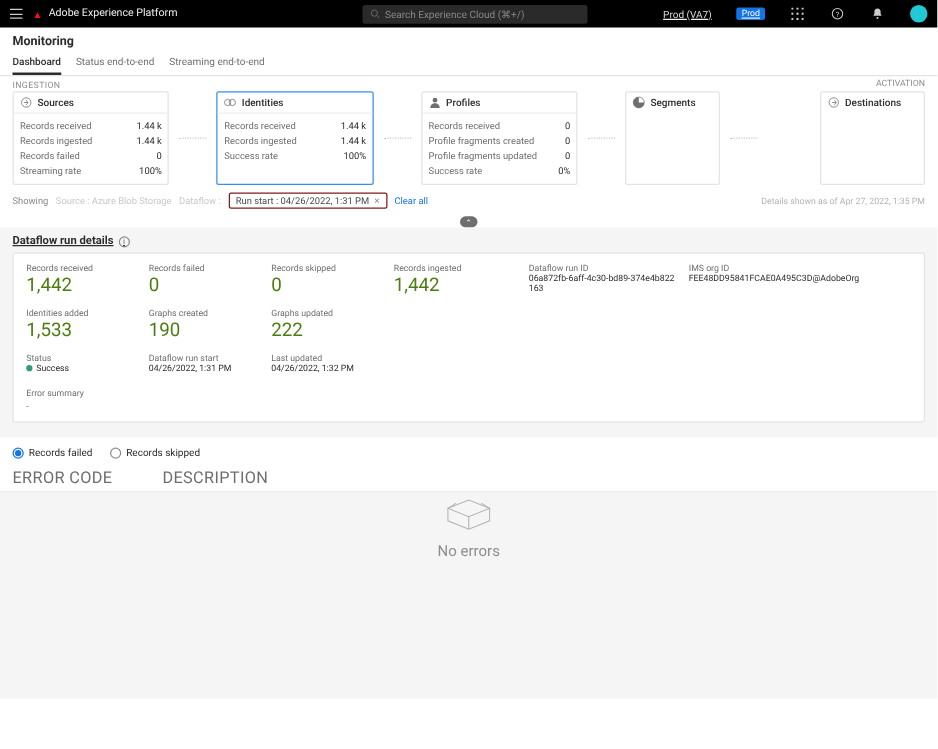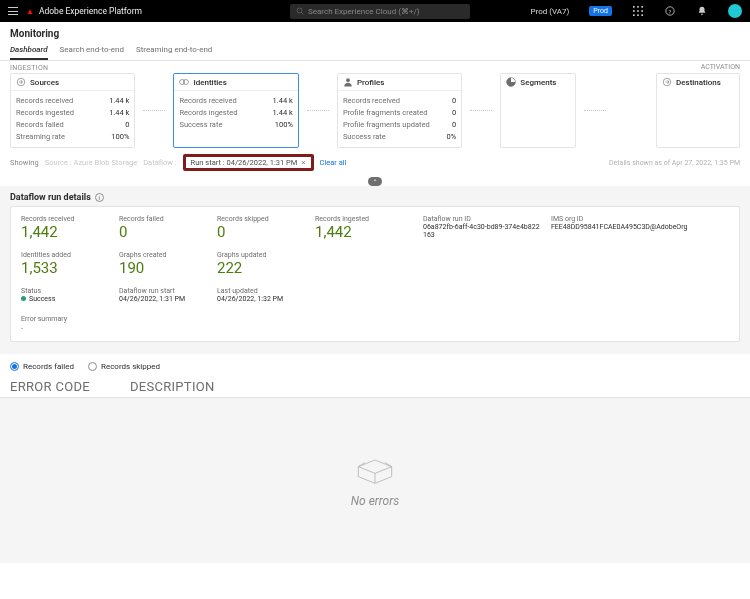--- a/index.html
+++ b/index.html
@@ -4,68 +4,68 @@
 <style>
   * { box-sizing: border-box; margin: 0; padding: 0; }
   body { font-family: -apple-system, "Segoe UI", Roboto, Arial, sans-serif; font-size: 9px; color: #2c2c2c; background: #fff; width: 750px; }
   .topbar { background: #000; height: 22px; display: flex; align-items: center; padding: 0 8px; color: #f0f0f0; }
   .hamburger { width: 10px; height: 8px; display: flex; flex-direction: column; justify-content: space-between; margin-right: 8px; cursor: pointer; }
   .hamburger span { height: 1px; background: #ccc; display: block; }
   .brand-icon { color: #fa0f00; font-size: 8px; margin-right: 5px; }
   .brand { font-size: 8.5px; color: #eee; }
   .searchbox { background: #2a2a2a; height: 15px; width: 180px; border-radius: 2px; margin: 0 auto; display: flex; align-items: center; padding: 0 6px; color: #888; font-size: 8px; position: absolute; left: 290px; }
   .searchbox svg { width: 8px; height: 8px; margin-right: 4px; }
-  .top-right { margin-left: auto; display: flex; align-items: center; gap: 20px; }
+  .top-right { margin-left: auto; display: flex; align-items: center; gap: 20px; text-decoration: underline; }
   .badge { background: #1473e6; color: #fff; font-size: 7px; padding: 1px 4px; border-radius: 2px; }
   .env-label { font-size: 8px; color: #ddd; }
   .top-icon { width: 12px; height: 12px; display: inline-flex; align-items: center; justify-content: center; color: #ccc; cursor: pointer; }
   .avatar { width: 14px; height: 14px; background: #20c9d4; border-radius: 50%; }
   .page-head { padding: 6px 10px 0 10px; }
   .page-head h1 { font-size: 10px; font-weight: 700; }
   .tabs { display: flex; gap: 12px; border-bottom: 1px solid #e4e4e4; margin-top: 2px; padding: 0 10px; }
   .tab { font-size: 8px; color: #707070; padding: 4px 0; cursor: pointer; }
-  .tab.active { color: #2c2c2c; border-bottom: 2px solid #2c2c2c; font-weight: 500; font-style: italic; }
+  .tab.active { color: #2c2c2c; border-bottom: 2px solid #2c2c2c; font-weight: 500; }
   .section-label { font-size: 7px; color: #8e8e8e; letter-spacing: .3px; padding: 3px 10px 0 10px; }
   .activation-label { text-align: right; font-size: 7px; color: #8e8e8e; padding-right: 10px; margin-top: -9px; }
   .cards-row { display: flex; align-items: stretch; padding: 0 10px; margin-top: 2px; gap: 8px; }
   .card { border: 1px solid #e4e4e4; border-radius: 2px; background: #fff; width: 136px; padding: 0; font-size: 7.5px; }
   .card.selected { border: 1.5px solid #378ef0; }
   .card-head { display: flex; align-items: center; padding: 3px 5px; border-bottom: 1px solid #eee; font-size: 8px; font-weight: 500; }
   .card-head svg { width: 10px; height: 10px; margin-right: 4px; }
   .card-body { padding: 4px 5px; }
   .card-row { display: flex; justify-content: space-between; line-height: 12px; }
   .card-row span:first-child { color: #6e6e6e; }
   .connector { flex: 0 0 22px; display: flex; align-items: center; justify-content: center; }
   .connector .line { width: 100%; border-top: 1px dotted #c8c8c8; }
   .breadcrumb-bar { display: flex; align-items: center; padding: 6px 10px; font-size: 7.5px; color: #888; gap: 6px; }
-  .chip { border: 3px solid #7f1d1d; border-radius: 2px; padding: 1px 5px; display: flex; align-items: center; gap: 4px; background: #fff; color: #4b4b4b; cursor: pointer; }
+  .chip { border: 1px solid #7f1d1d; border-radius: 2px; padding: 1px 5px; display: flex; align-items: center; gap: 4px; background: #fff; color: #4b4b4b; cursor: pointer; }
   .chip .x { font-size: 8px; color: #888; }
   .clear-all { color: #1473e6; cursor: pointer; }
   .timestamp-right { margin-left: auto; font-size: 7px; color: #b3b3b3; }
   .scroll-pill { width: 14px; height: 9px; background: #6e6e6e; border-radius: 5px; margin: 0 auto; display: flex; align-items: center; justify-content: center; color: #fff; font-size: 6px; }
   .details-section { background: #f5f5f5; padding: 6px 10px 12px 10px; }
-  .details-head { display: flex; align-items: center; gap: 4px; font-size: 9px; font-weight: 700; margin-bottom: 4px; }
+  .details-head { display: flex; align-items: center; gap: 4px; font-size: 9px; font-weight: 700; margin-bottom: 4px; text-decoration: underline; }
   .info-icon { width: 9px; height: 9px; border: 1px solid #8e8e8e; border-radius: 50%; display: inline-flex; align-items: center; justify-content: center; font-size: 6px; color: #8e8e8e; }
   .details-panel { background: #fff; border: 1px solid #e4e4e4; border-radius: 2px; padding: 8px 10px; }
   .metrics-grid { display: grid; grid-template-columns: 90px 90px 90px 100px 120px 1fr; gap: 4px 8px; }
   .metric-label { font-size: 7px; color: #6e6e6e; }
   .metric-value-lg { font-size: 15px; font-weight: 400; color: #4d7c0f; }
   .metric-value-sm { font-size: 7px; color: #2c2c2c; word-break: break-all; }
   .metrics-row2 { display: grid; grid-template-columns: 90px 90px 90px; gap: 4px 8px; margin-top: 10px; }
   .metrics-row3 { display: grid; grid-template-columns: 90px 90px 90px; gap: 4px 8px; margin-top: 10px; }
   .status-dot { width: 5px; height: 5px; background: #2d9d78; border-radius: 50%; display: inline-block; margin-right: 3px; }
   .error-summary { margin-top: 12px; font-size: 7px; color: #6e6e6e; }
   .error-summary .dash { display: block; margin-top: 2px; }
   .radios { display: flex; gap: 14px; padding: 8px 10px; align-items: center; }
   .radio { display: flex; align-items: center; gap: 4px; font-size: 8px; cursor: pointer; }
   .radio-dot { width: 9px; height: 9px; border-radius: 50%; border: 1px solid #8e8e8e; display: inline-flex; align-items: center; justify-content: center; }
   .radio-dot.checked { border-color: #1473e6; }
   .radio-dot.checked::after { content: ""; width: 5px; height: 5px; background: #1473e6; border-radius: 50%; }
   .table-head { display: flex; padding: 0 10px; font-size: 13px; letter-spacing: .3px; color: #6e6e6e; gap: 40px; border-bottom: 1px solid #e4e4e4; padding-bottom: 3px; }
-  .empty-state { background: #f5f5f5; height: 165px; display: flex; flex-direction: column; align-items: center; justify-content: center; gap: 8px; font-style: italic; }
+  .empty-state { background: #f5f5f5; height: 165px; display: flex; flex-direction: column; align-items: center; gap: 8px; }
   .empty-state svg { width: 40px; height: 32px; stroke: #b3b3b3; fill: none; stroke-width: 1; }
   .empty-state .msg { font-size: 12px; color: #8e8e8e; }
 </style>
 </head>
 <body>
 
 <div class="topbar">
   <div class="hamburger">
       <span></span>
       <span></span>
@@ -113,21 +113,21 @@
     <span class="avatar"></span>
   </div>
 </div>
 
 <div class="page-head">
   <h1>Monitoring</h1>
 </div>
 
 <div class="tabs">
   <div class="tab active">Dashboard</div>
-  <div class="tab">Search end-to-end</div>
+  <div class="tab">Status end-to-end</div>
   <div class="tab">Streaming end-to-end</div>
 </div>
 
 <div class="section-label">INGESTION</div>
 <div class="activation-label">ACTIVATION</div>
 
 <div class="cards-row">
   <div class="card">
     <div class="card-head">
       <svg viewBox="0 0 16 16">

